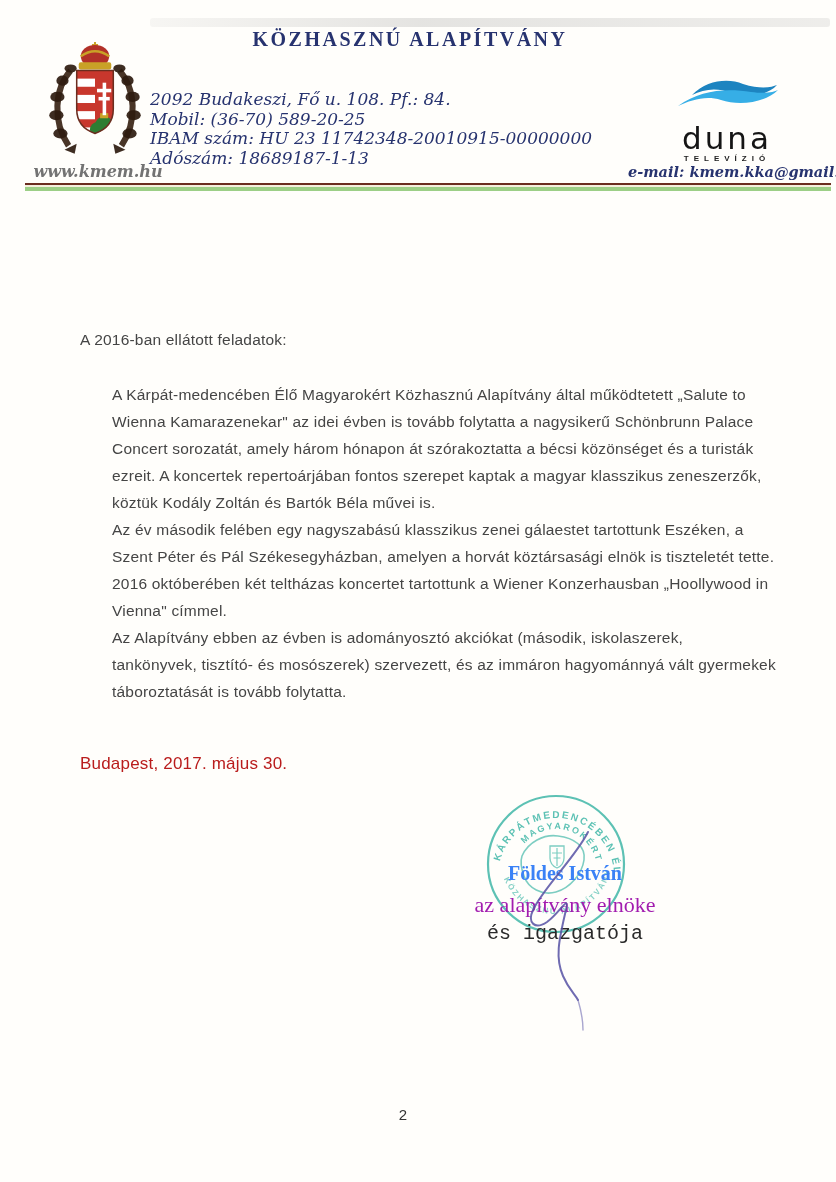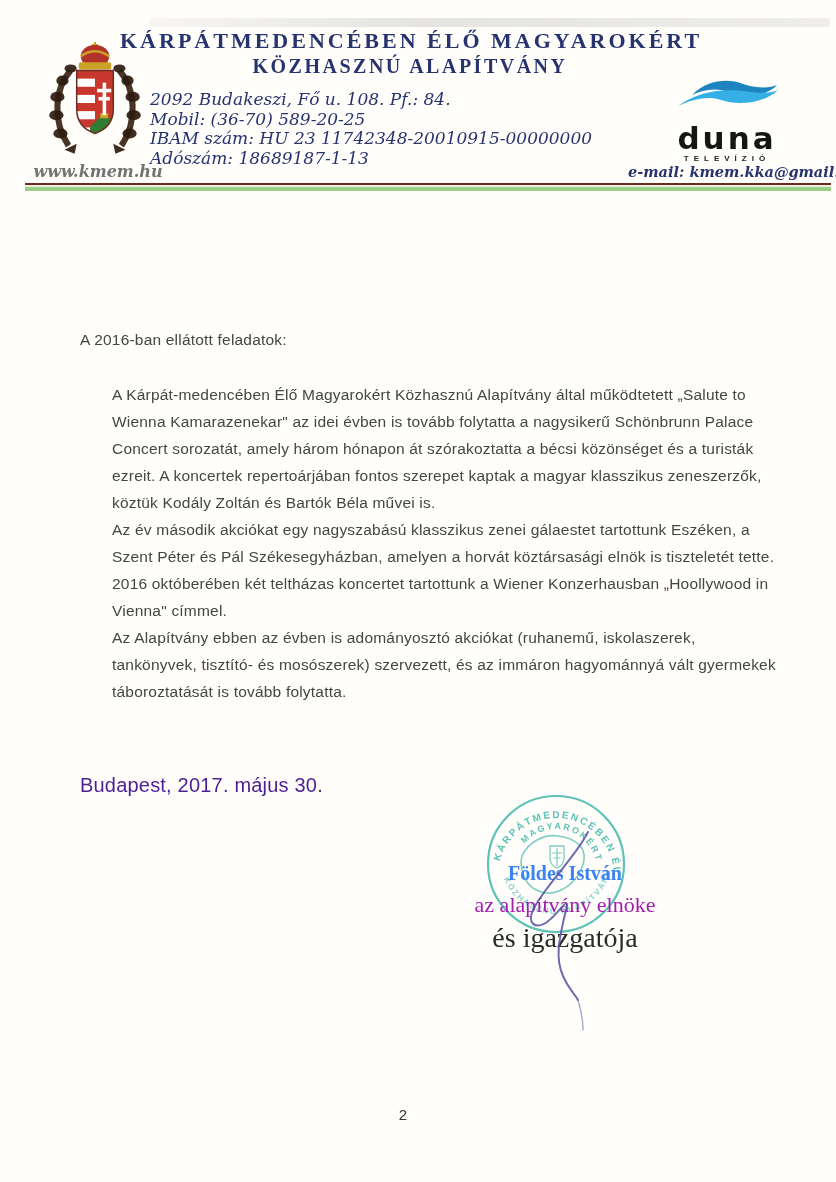--- a/index.html
+++ b/index.html
@@ -17,44 +17,44 @@
     font-family:"DejaVu Serif","Liberation Serif",serif;font-style:italic;font-weight:700;
     font-size:16px;color:#737373;}
   .title{position:absolute;left:120px;top:27px;width:580px;text-align:center;
     font-family:"Liberation Serif",serif;font-weight:700;color:#27336f;}
   .title .t1{font-size:22px;letter-spacing:3px;line-height:27px;white-space:nowrap;}
   .title .t2{font-size:20px;letter-spacing:2.5px;line-height:25px;}
   .contact{position:absolute;left:150px;top:90px;width:520px;text-align:left;
     font-family:"DejaVu Serif","Liberation Serif",serif;font-style:italic;
     font-size:17px;line-height:19.5px;color:#27336f;white-space:nowrap;}
   .duna{position:absolute;left:652px;top:76px;width:150px;text-align:center;}
-  .duna-word{font-family:"DejaVu Sans","Liberation Sans",sans-serif;font-weight:700;
+  .duna-word{font-family:"DejaVu Sans","Liberation Sans",sans-serif;font-weight:400;
     font-size:31px;letter-spacing:3px;color:#151515;line-height:32px;margin-top:2px;}
   .duna-sub{font-size:8px;letter-spacing:5px;color:#222;font-weight:700;margin-top:0px;}
   .email{position:absolute;left:628px;top:163px;width:200px;text-align:center;
     font-family:"DejaVu Serif","Liberation Serif",serif;font-style:italic;font-weight:700;
     font-size:14.5px;color:#27336f;white-space:nowrap;}
   .rule{position:absolute;left:25px;top:183px;width:806px;}
   .rule .maroon{height:2px;background:#6b2d1f;}
   .rule .gap{height:2px;background:#f5efdd;}
   .rule .green{height:4px;background:#9ccf86;}
   
   .body-heading{position:absolute;left:80px;top:331px;font-size:15.5px;color:#454545;letter-spacing:.2px;}
   .body-text{position:absolute;left:80px;top:381px;width:700px;font-size:15.5px;
     color:#454545;letter-spacing:.2px;}
   .body-text .ln{height:27px;line-height:27px;white-space:nowrap;margin-left:32px;}
-  .dateline{position:absolute;left:80px;top:754px;font-size:20px;color:#4c1d95;letter-spacing:.2px;margin-top:20px;}
+  .dateline{position:absolute;left:80px;top:754px;font-size:17px;color:#b91c1c;letter-spacing:.2px;}
   
   .stamp{position:absolute;left:470px;top:784px;width:172px;height:172px;z-index:1;opacity:.8;}
   .sig-name{position:absolute;left:450px;top:862px;width:230px;text-align:center;z-index:2;
     font-family:"Liberation Serif",serif;font-weight:700;font-size:20px;color:#3b82f6;}
   .sig-role1{position:absolute;left:430px;top:892px;width:270px;text-align:center;z-index:2;
     font-family:"Liberation Serif",serif;font-size:22px;color:#a21caf;}
   .sig-role2{position:absolute;left:430px;top:922px;width:270px;text-align:center;z-index:2;
-    font-family:Liberation Serif, serif;font-size:28px;color:#2a2a2a;}
+    font-family:Liberation Mono, monospace;font-size:20px;color:#2a2a2a;}
   .autograph{position:absolute;left:495px;top:818px;width:140px;height:215px;z-index:3;}
   
   .pagenum{position:absolute;left:0;top:1106px;width:806px;text-align:center;
     font-size:15px;color:#333;}
 </style>
 </head>
 <body>
 
 <div class="page">
 
@@ -108,21 +108,20 @@
         <rect x="55.5" y="42" width="3.5" height="32" fill="#ffffff"></rect>
         <rect x="50" y="48" width="14" height="3.5" fill="#ffffff"></rect>
         <rect x="51.5" y="56" width="11" height="3.5" fill="#ffffff"></rect>
       </g>
       <path d="M30,30 h36 v38 q0,18 -18,24 q-18,-6 -18,-24 z" fill="none" stroke="#6b2d1f" stroke-width="1.5"></path>
     </svg>
   </div>
   <div class="website">www.kmem.hu</div>
 
   <div class="title">
-    <div class="t1">KÁRPÁTMEDENCÉBEN ÉLŐ MAGYAROKÉRT</div>
     <div class="t2">KÖZHASZNÚ ALAPÍTVÁNY</div>
   </div>
 
   <div class="contact">
     <div>2092 Budakeszi, Fő u. 108.    Pf.: 84.</div>
     <div>Mobil: (36-70) 589-20-25</div>
     <div>IBAM szám: HU 23 11742348-20010915-00000000</div>
     <div>Adószám: 18689187-1-13</div>
   </div>
 
@@ -143,25 +142,25 @@
   </div>
 
   <div class="body-heading">A 2016-ban ellátott feladatok:</div>
 
   <div class="body-text">
     <div class="ln">A Kárpát-medencében Élő Magyarokért Közhasznú Alapítvány által működtetett „Salute to</div>
     <div class="ln">Wienna Kamarazenekar" az idei évben is tovább folytatta a nagysikerű Schönbrunn Palace</div>
     <div class="ln">Concert sorozatát, amely három hónapon át szórakoztatta a bécsi közönséget és a turisták</div>
     <div class="ln">ezreit. A koncertek repertoárjában fontos szerepet kaptak a magyar klasszikus zeneszerzők,</div>
     <div class="ln">köztük Kodály Zoltán és Bartók Béla művei is.</div>
-    <div class="ln">Az év második akciókat egy nagyszabású klasszikus zenei gálaestet tartottunk Eszéken, a</div>
+    <div class="ln">Az év második felében egy nagyszabású klasszikus zenei gálaestet tartottunk Eszéken, a</div>
     <div class="ln">Szent Péter és Pál Székesegyházban, amelyen a horvát köztársasági elnök is tiszteletét tette.</div>
     <div class="ln">2016 októberében két teltházas koncertet tartottunk a Wiener Konzerhausban „Hoollywood in</div>
     <div class="ln">Vienna" címmel.</div>
-    <div class="ln">Az Alapítvány ebben az évben is adományosztó akciókat (ruhanemű, iskolaszerek,</div>
+    <div class="ln">Az Alapítvány ebben az évben is adományosztó akciókat (második, iskolaszerek,</div>
     <div class="ln">tankönyvek, tisztító- és mosószerek) szervezett, és az immáron hagyománnyá vált gyermekek</div>
     <div class="ln">táboroztatását is tovább folytatta.</div>
   </div>
 
   <div class="dateline">Budapest, 2017. május 30.</div>
 
   <div class="stamp">
     <svg viewBox="0 0 172 172" width="172" height="172">
       <defs>
         <path id="arcTop" d="M 28,92 A 58,58 0 1 1 144,92"></path>

